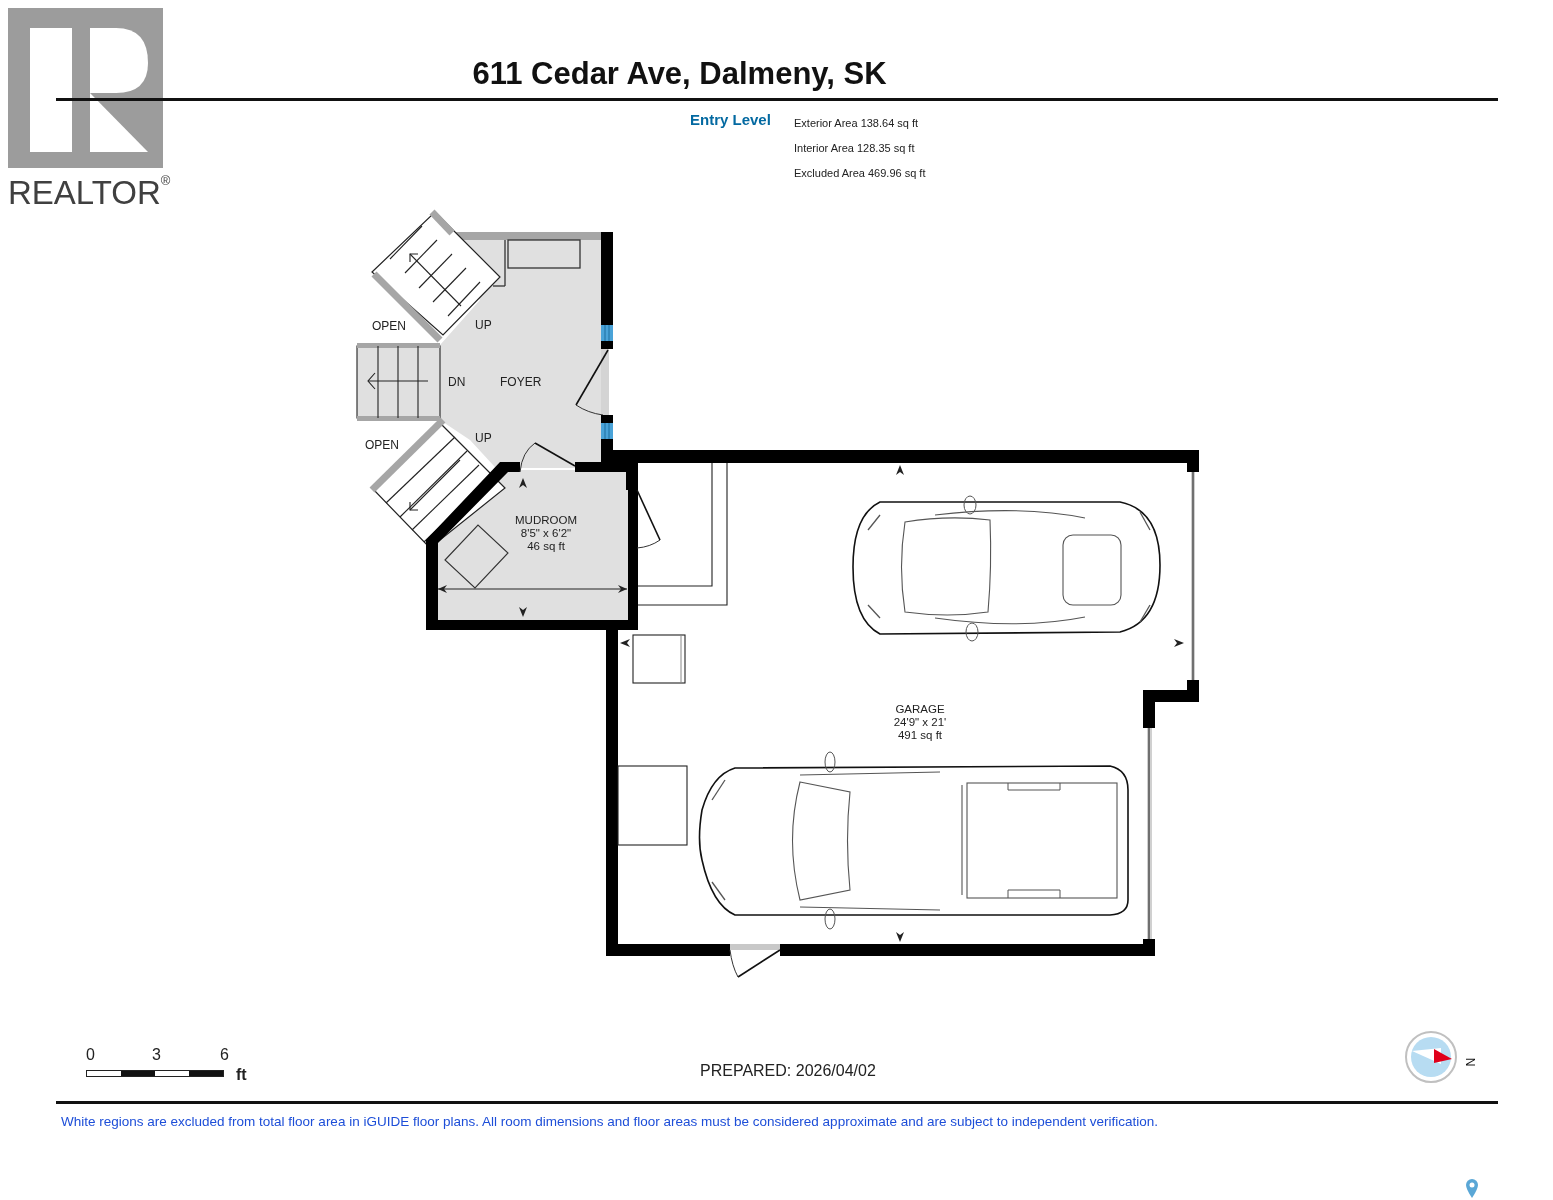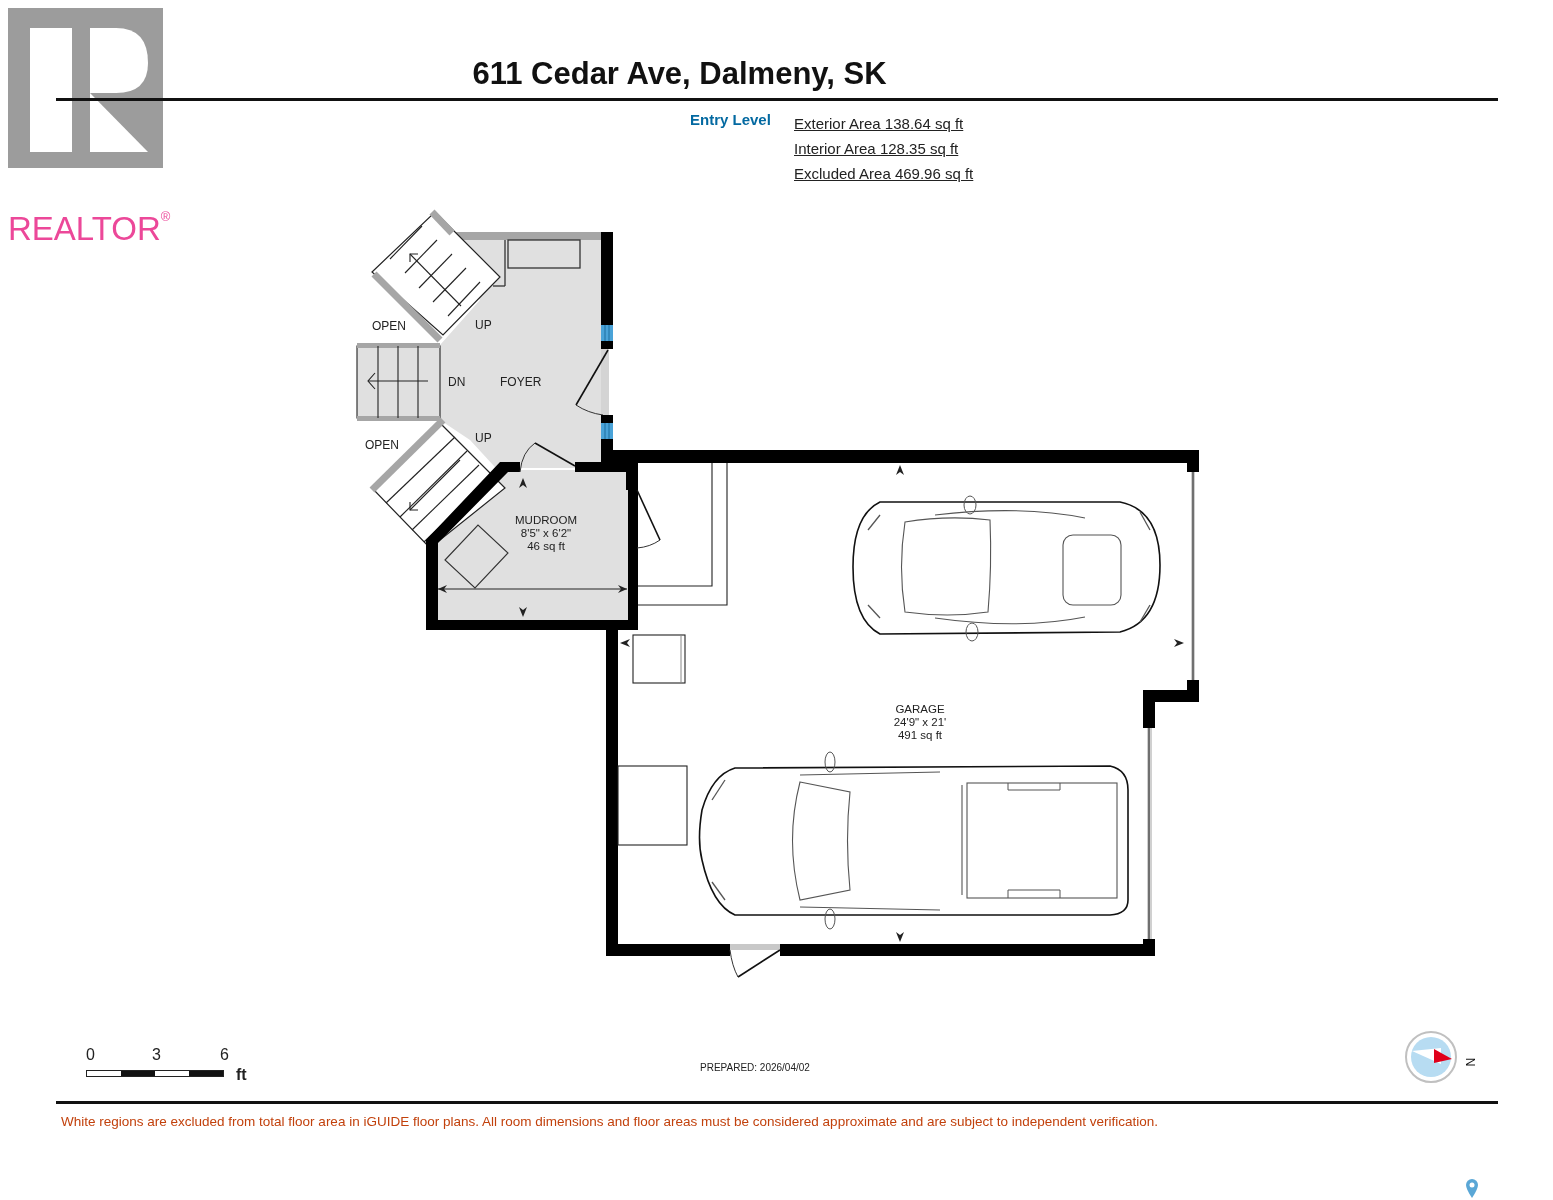--- a/index.html
+++ b/index.html
@@ -1,36 +1,36 @@
 <!DOCTYPE html>
 <html><head>
 <meta charset="utf-8">
 <style>
   html, body { margin: 0; padding: 0; background: #ffffff; }
   body { width: 1553px; height: 1200px; position: relative; overflow: hidden; font-family: "Liberation Sans", sans-serif; color: #1a1a1a; }
   .logo { position: absolute; left: 8px; top: 8px; width: 158px; height: 200px; }
   .logo-box { position: absolute; left: 0; top: 0; width: 155px; height: 160px; background: #9c9c9c; }
-  .logo-text { position: absolute; left: 0; top: 168px; font-size: 33px; color: #ec4899; letter-spacing: 0px; line-height: 1; margin-top: 36px; }
+  .logo-text { position: absolute; left: 0; top: 168px; font-size: 33px; color: #404040; letter-spacing: 0px; line-height: 1; }
   .logo-text sup { font-size: 13px; vertical-align: top; position: relative; top: -2px; }
   .title { position: absolute; left: 0; width: 1359px; top: 56px; text-align: center; font-size: 31px; font-weight: bold; color: #111; }
   .rule-top { position: absolute; left: 56px; top: 98px; width: 1442px; height: 3px; background: #111; }
   .level-label { position: absolute; left: 690px; top: 111px; font-size: 15px; font-weight: bold; color: #0369a1; }
-  .area-lines { position: absolute; left: 794px; top: 111px; font-size: 15px; color: #222; line-height: 25px; text-decoration: underline; }
+  .area-lines { position: absolute; left: 794px; top: 111px; font-size: 11px; color: #222; line-height: 25px; }
   .plan { position: absolute; left: 0; top: 0; width: 1553px; height: 1200px; pointer-events: none; }
   .plan text { font-family: "Liberation Sans", sans-serif; fill: #222; }
   .scale { position: absolute; left: 86px; top: 1046px; width: 170px; height: 40px; }
   .scale-tick { position: absolute; top: 0; font-size: 16px; color: #222; }
   .scale-bar { position: absolute; left: 0; top: 24px; height: 7px; width: 138px; border: 1px solid #222; box-sizing: border-box; display: flex; }
   .scale-bar span { flex: 1; }
   .scale-bar .b { background: #111; }
   .scale-unit { position: absolute; left: 150px; top: 20px; font-size: 16px; color: #222; font-weight: bold; }
-  .prepared { position: absolute; left: 700px; top: 1062px; font-size: 10px; color: #222; }
+  .prepared { position: absolute; left: 700px; top: 1062px; font-size: 16px; color: #222; }
   .compass { position: absolute; left: 1404px; top: 1030px; width: 74px; height: 56px; }
   .rule-bottom { position: absolute; left: 56px; top: 1101px; width: 1442px; height: 3px; background: #111; }
-  .disclaimer { position: absolute; left: 61px; top: 1114px; font-size: 13.5px; color: #c2410c; }
+  .disclaimer { position: absolute; left: 61px; top: 1114px; font-size: 13.5px; color: #1d4ed8; }
   .pin { position: absolute; left: 1464px; top: 1178px; width: 16px; height: 22px; }
 </style>
 </head>
 <body>
 
 <div class="logo">
   <div class="logo-box">
     <svg width="155" height="160" viewBox="0 0 155 160">
       <rect x="22" y="20" width="42" height="124" fill="#ffffff"></rect>
       <path d="M 82 20 L 108 20 Q 140 20 140 55 Q 140 85 108 85 L 82 85 Z" fill="#ffffff"></path>

